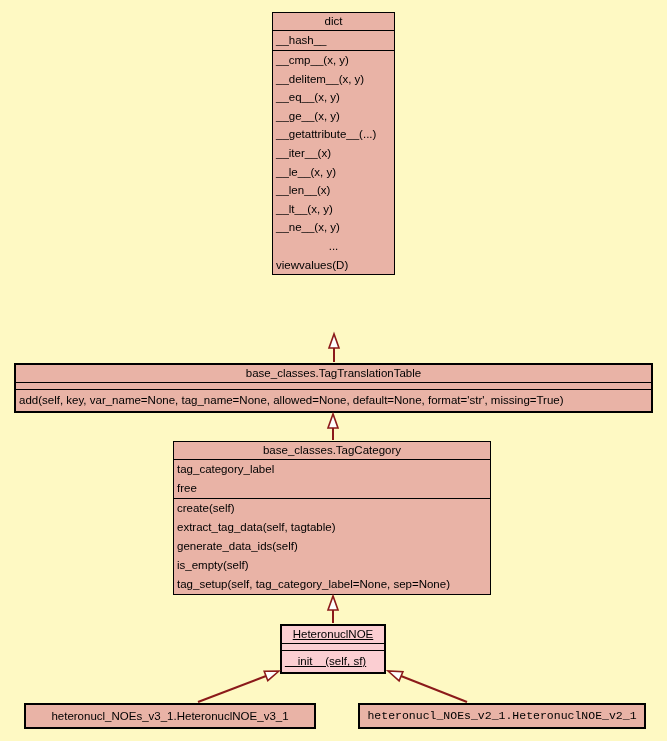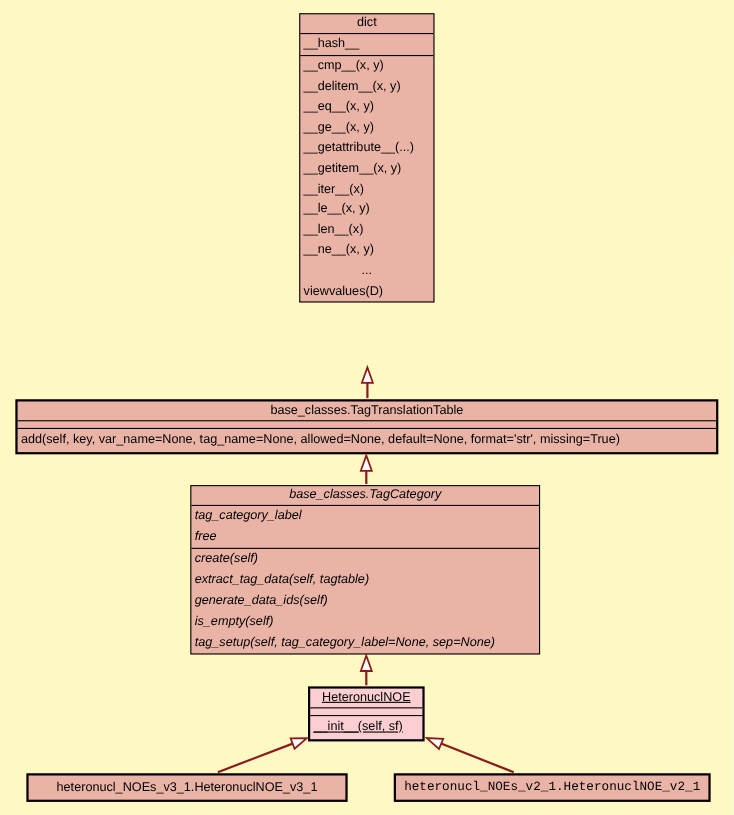--- a/index.html
+++ b/index.html
@@ -40,39 +40,39 @@
     <div class="ctitle">dict</div>
     <div class="attrs">
       <div class="row">__hash__</div>
     </div>
     <div class="methods">
       <div class="row">__cmp__(x, y)</div>
       <div class="row">__delitem__(x, y)</div>
       <div class="row">__eq__(x, y)</div>
       <div class="row">__ge__(x, y)</div>
       <div class="row">__getattribute__(...)</div>
-      <div class="row">__getitem__(x, y)</div>
       <div class="row">__iter__(x)</div>
       <div class="row">__le__(x, y)</div>
       <div class="row">__len__(x)</div>
+      <div class="row">__lt__(x, y)</div>
       <div class="row">__ne__(x, y)</div>
       <div class="row center">...</div>
       <div class="row">viewvalues(D)</div>
     </div>
   </div>
 
   <div class="cbox thick" style="left:14px;top:363px;width:639px;">
     <div class="ctitle">base_classes.TagTranslationTable</div>
     <div class="attrs empty"></div>
     <div class="methods">
       <div class="row tall">add(self, key, var_name=None, tag_name=None, allowed=None, default=None, format='str', missing=True)</div>
     </div>
   </div>
 
-  <div class="cbox tc" style="left:173px;top:441px;width:318px;font-style:italic;">
+  <div class="cbox tc" style="left:173px;top:441px;width:318px;">
     <div class="ctitle">base_classes.TagCategory</div>
     <div class="attrs">
       <div class="row">tag_category_label</div>
       <div class="row">free</div>
     </div>
     <div class="methods">
       <div class="row">create(self)</div>
       <div class="row">extract_tag_data(self, tagtable)</div>
       <div class="row">generate_data_ids(self)</div>
       <div class="row">is_empty(self)</div>

